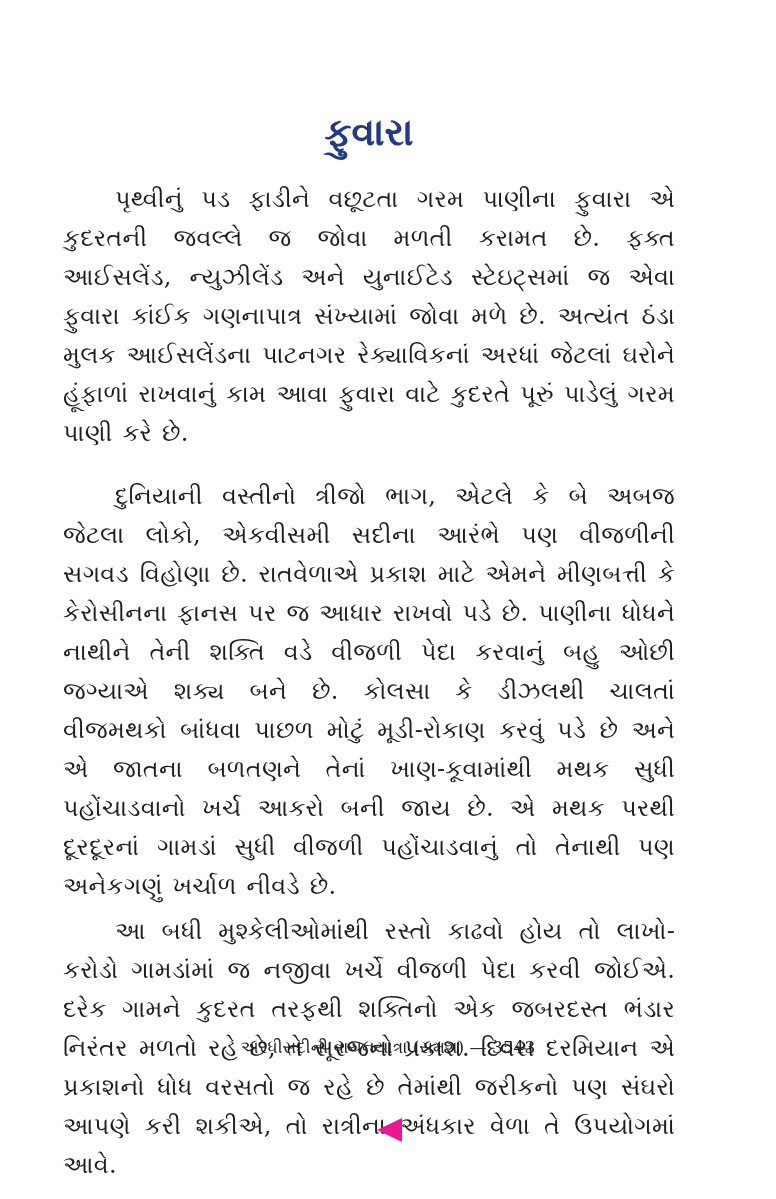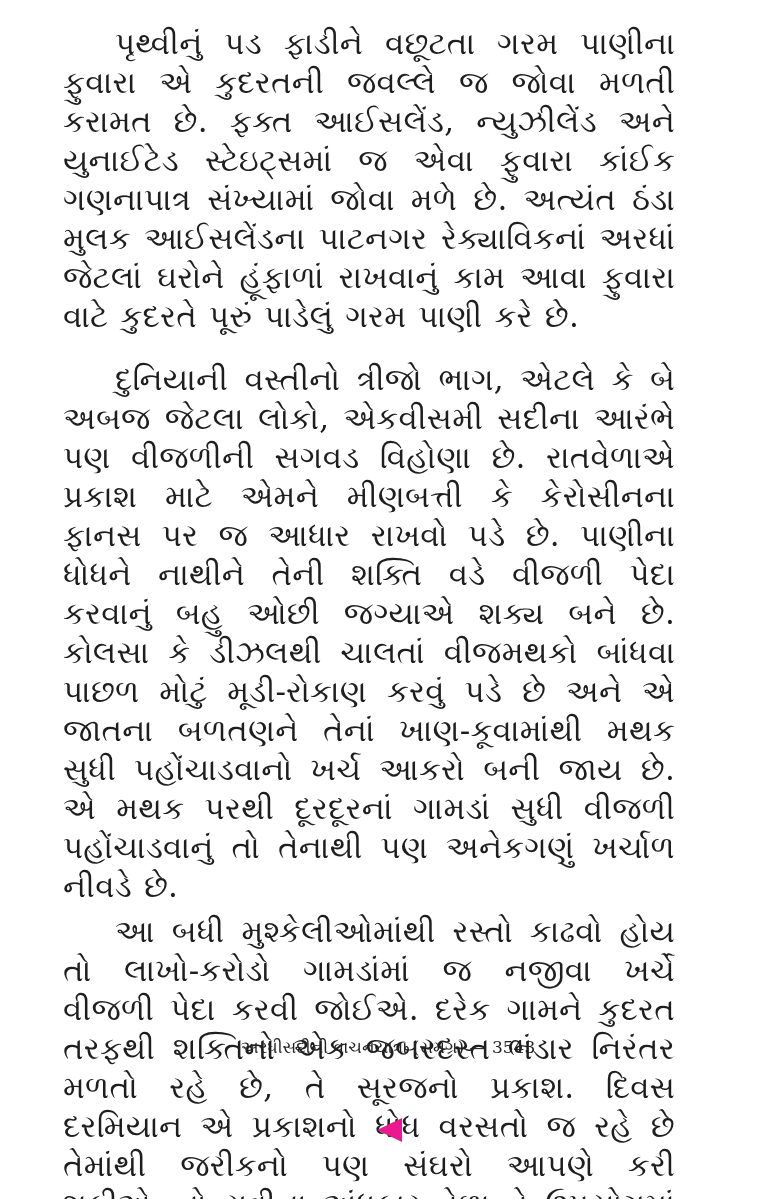--- a/index.html
+++ b/index.html
@@ -30,21 +30,21 @@
     line-height: 48px;
     color: #253a85;
   }
   .title-1 { margin-top: 108px; }
   .title-2 { margin-top: 44px; }
   .body-para {
     margin: 0;
     margin-top: 24px;
     text-align: justify;
     text-indent: 52px;
-    font-size: 31px;
+    font-size: 24px;
     line-height: 39px;
     color: #1e1e1e;
     letter-spacing: 0.2px;
     word-spacing: 2px;
   }
   .body-para.continued { margin-top: 6px; }
   .footer-line {
     position: absolute;
     left: 0;
     top: 1036px;
@@ -66,20 +66,21 @@
     border-right: 25px solid #ec1890;
   }
 </style>
 </head>
 <body>
 
 <div class="page">
 
   <div class="content">
 
+    <h1 class="article-title title-1">ફુવારા</h1>
 
     <p class="body-para">પૃથ્વીનું પડ ફાડીને વછૂટતા ગરમ પાણીના ફુવારા એ કુદરતની જવલ્લે જ જોવા મળતી કરામત છે. ફક્ત આઈસલેંડ, ન્યુઝીલેંડ અને યુનાઈટેડ સ્ટેઇટ્સમાં જ એવા ફુવારા કાંઈક ગણનાપાત્ર સંખ્યામાં જોવા મળે છે. અત્યંત ઠંડા મુલક આઈસલેંડના પાટનગર રેક્યાવિકનાં અરધાં જેટલાં ઘરોને હૂંફાળાં રાખવાનું કામ આવા ફુવારા વાટે કુદરતે પૂરું પાડેલું ગરમ પાણી કરે છે.</p>
 
 
     <p class="body-para">દુનિયાની વસ્તીનો ત્રીજો ભાગ, એટલે કે બે અબજ જેટલા લોકો, એકવીસમી સદીના આરંભે પણ વીજળીની સગવડ વિહોણા છે. રાતવેળાએ પ્રકાશ માટે એમને મીણબત્તી કે કેરોસીનના ફાનસ પર જ આધાર રાખવો પડે છે. પાણીના ધોધને નાથીને તેની શક્તિ વડે વીજળી પેદા કરવાનું બહુ ઓછી જગ્યાએ શક્ય બને છે. કોલસા કે ડીઝલથી ચાલતાં વીજમથકો બાંધવા પાછળ મોટું મૂડી-રોકાણ કરવું પડે છે અને એ જાતના બળતણને તેનાં ખાણ-કૂવામાંથી મથક સુધી પહોંચાડવાનો ખર્ચ આકરો બની જાય છે. એ મથક પરથી દૂરદૂરનાં ગામડાં સુધી વીજળી પહોંચાડવાનું તો તેનાથી પણ અનેકગણું ખર્ચાળ નીવડે છે.</p>
 
     <p class="body-para continued">આ બધી મુશ્કેલીઓમાંથી રસ્તો કાઢવો હોય તો લાખો-કરોડો ગામડાંમાં જ નજીવા ખર્ચે વીજળી પેદા કરવી જોઈએ. દરેક ગામને કુદરત તરફથી શક્તિનો એક જબરદસ્ત ભંડાર નિરંતર મળતો રહે છે, તે સૂરજનો પ્રકાશ. દિવસ દરમિયાન એ પ્રકાશનો ધોધ વરસતો જ રહે છે તેમાંથી જરીકનો પણ સંઘરો આપણે કરી શકીએ, તો રાત્રીના અંધકાર વેળા તે ઉપયોગમાં આવે.</p>
 
   </div>
 

